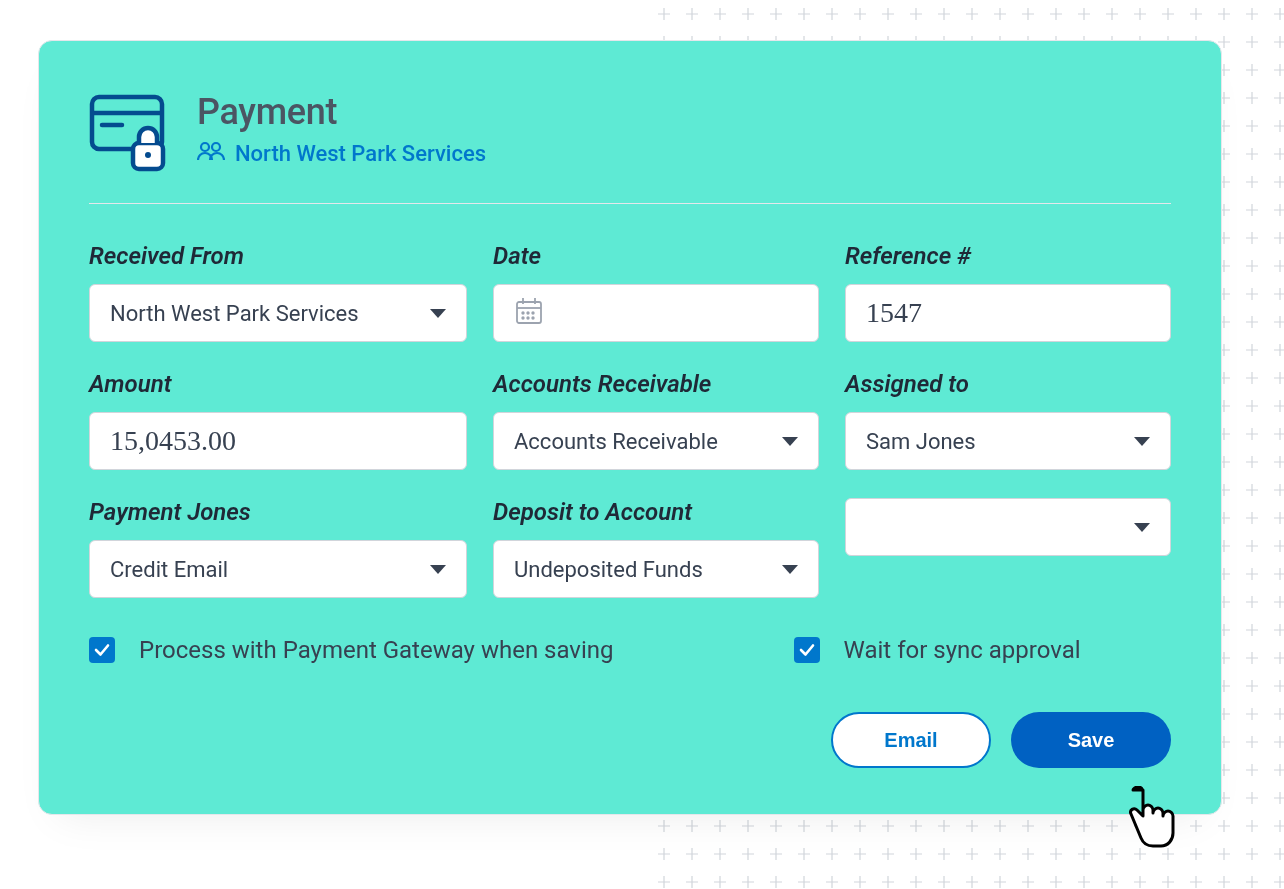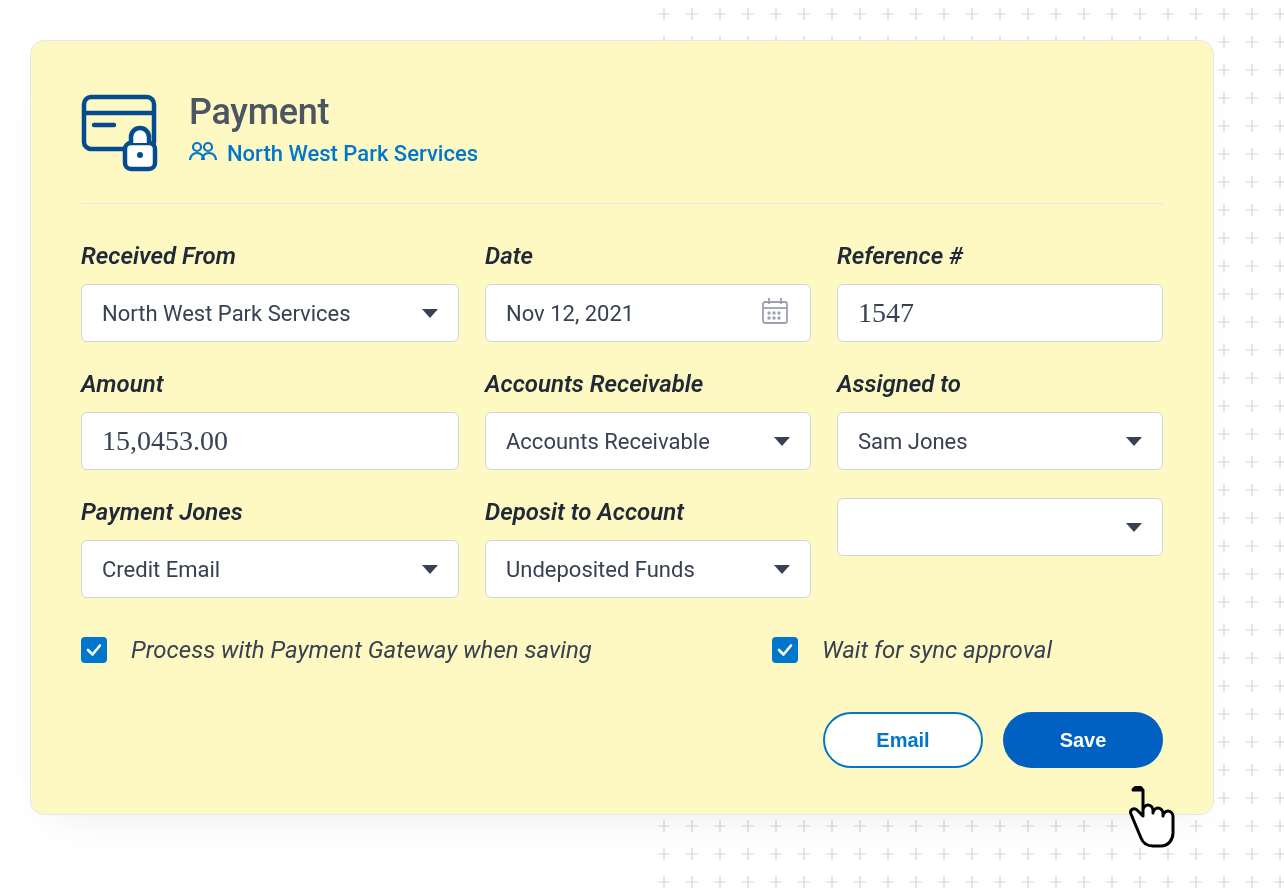--- a/index.html
+++ b/index.html
@@ -15,24 +15,24 @@
     position: absolute;
     top: 0;
     left: 650px;
     right: 0;
     bottom: 0;
     pointer-events: none;
   }
   .bg-grid svg { width: 100%; height: 100%; }
   .card {
     position: absolute;
-    left: 30px;
+    left: 38px;
     top: 40px;
     width: 1184px;
-    background: #fef9c3;
+    background: #5eead4;
     border: 1px solid #e5e7eb;
     border-radius: 14px;
     box-shadow: 0 20px 40px -20px rgba(0,0,0,0.08);
     padding: 50px 50px 46px 50px;
   }
   .header {
     display: flex;
     gap: 28px;
     align-items: flex-start;
     padding-bottom: 26px;
@@ -102,21 +102,20 @@
     border-right: 8px solid transparent;
     border-top: 9px solid #374151;
   }
   .date-field .cal-icon { color: #9ca3af; }
 
   .checkbox-row {
     margin-top: 38px;
     display: flex;
     gap: 180px;
     align-items: center;
-    font-style: italic;
   }
   .checkbox {
     display: inline-flex;
     align-items: center;
     gap: 24px;
     cursor: pointer;
   }
   .checkbox .box {
     width: 26px;
     height: 26px;
@@ -216,21 +215,20 @@
       <label class="field-label">Received From</label>
       <div class="select">
         <span class="value">North West Park Services</span>
         <span class="caret-down"></span>
       </div>
     </div>
 
     <div>
       <label class="field-label">Date</label>
       <div class="select date-field">
-        <span class="value">Nov 12, 2021</span>
         <span class="cal-icon">
           <svg width="30" height="30" viewBox="0 0 30 30" fill="none" stroke="#9ca3af" stroke-width="1.8">
             <rect x="3" y="6" width="24" height="21" rx="2"></rect>
             <line x1="3" y1="12" x2="27" y2="12"></line>
             <line x1="9" y1="2" x2="9" y2="8"></line>
             <line x1="21" y1="2" x2="21" y2="8"></line>
             <circle cx="9" cy="17" r="0.8" fill="#9ca3af"></circle>
             <circle cx="14" cy="17" r="0.8" fill="#9ca3af"></circle>
             <circle cx="19" cy="17" r="0.8" fill="#9ca3af"></circle>
             <circle cx="9" cy="22" r="0.8" fill="#9ca3af"></circle>

